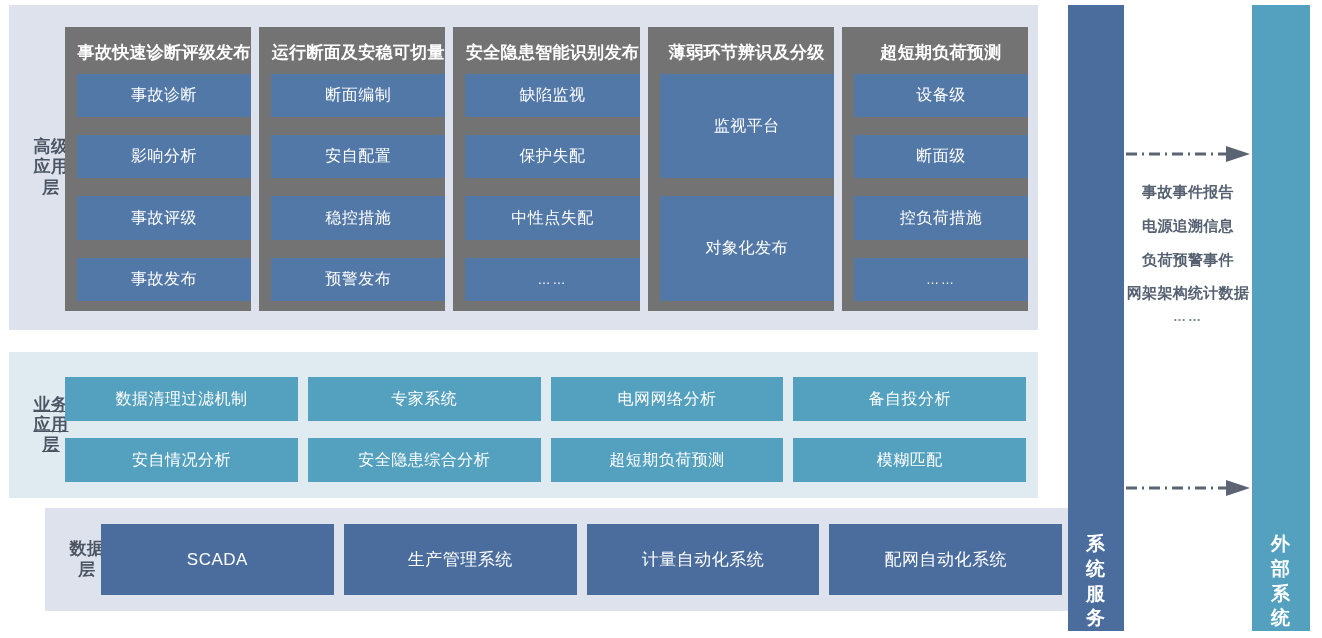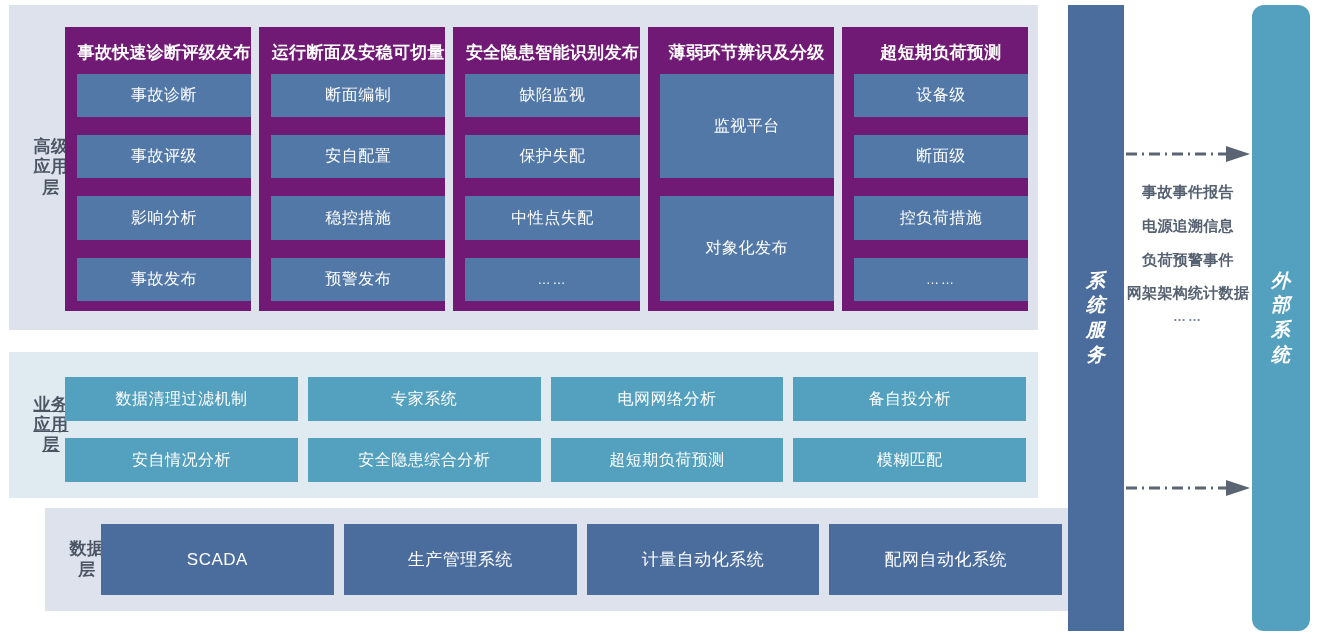--- a/index.html
+++ b/index.html
@@ -58,21 +58,21 @@
     position: absolute;
     left: 56px;
     top: 22px;
     right: 10px;
     bottom: 19px;
     display: flex;
     gap: 8px;
   }
   .adv-col {
     flex: 1 1 0;
-    background: #701a75;
+    background: #737373;
     display: flex;
     flex-direction: column;
     padding: 8px 0 10px 12px;
     box-sizing: border-box;
   }
   .adv-col-title {
     color: #ffffff;
     font-weight: bold;
     font-size: 17px;
     line-height: 1.28;
@@ -171,34 +171,32 @@
     text-align: center;
     letter-spacing: 0.5px;
   }
 
   
   .vbar {
     position: absolute;
     top: 5px;
     height: 626px;
     display: flex;
-    align-items: center;
-    justify-content: center;
-    font-style: italic;
+    align-items: flex-end;
+    justify-content: center;
   }
   #bar-system-service {
     left: 1068px;
     width: 56px;
     background: #4a6d9e;
   }
   #bar-external-system {
     left: 1252px;
     width: 58px;
     background: #53a0bf;
-    border-radius: 12px;
   }
   .vbar-text {
     color: #ffffff;
     font-weight: bold;
     font-size: 19px;
     line-height: 1.3;
     text-align: center;
     width: 24px;
     word-break: break-all;
     letter-spacing: 1px;
@@ -254,22 +252,22 @@
 
   <div class="panel" id="panel-advanced">
     <div class="panel-label" id="advanced-label">高级应用层</div>
 
     <div class="adv-columns">
 
       <div class="adv-col">
         <div class="adv-col-title">事故快速诊断评级发布</div>
         <div class="adv-items">
           <div class="adv-item">事故诊断</div>
+          <div class="adv-item">影响分析</div>
           <div class="adv-item">事故评级</div>
-          <div class="adv-item">影响分析</div>
           <div class="adv-item">事故发布</div>
         </div>
       </div>
 
       <div class="adv-col">
         <div class="adv-col-title">运行断面及安稳可切量</div>
         <div class="adv-items">
           <div class="adv-item">断面编制</div>
           <div class="adv-item">安自配置</div>
           <div class="adv-item">稳控措施</div>

